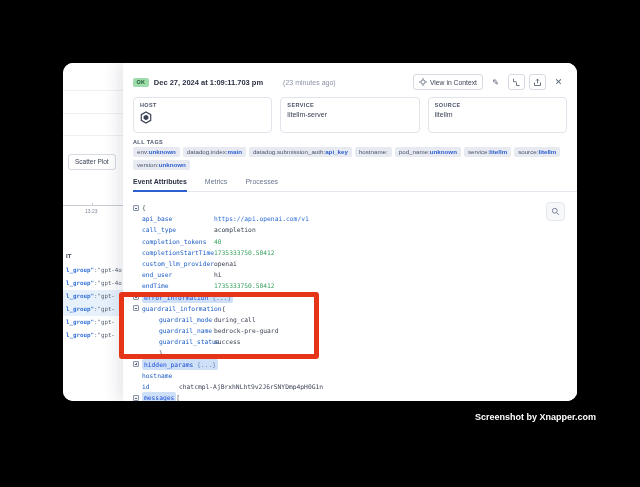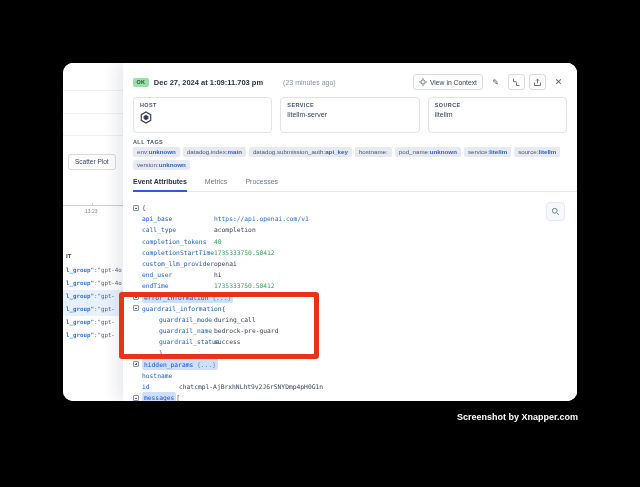--- a/index.html
+++ b/index.html
@@ -113,21 +113,21 @@
   .nokey-pad { width:9px; flex:none; }
 
   
   .red-rect {
     position:absolute; left:119px; top:292px; width:200px; height:67px;
     border:5px solid #e53418; border-radius:3px; z-index:30; pointer-events:none;
   }
 
   
   .watermark {
-    position:absolute; right:62px; top:412px; color:#fff; font-size:9px; font-weight:bold;padding-left:29px;
+    position:absolute; right:44px; top:412px; color:#fff; font-size:9px; font-weight:bold;padding-left:29px;
   }
 </style>
 </head>
 <body>
 
 <div class="stage">
 
   <div class="window">
 
     <div class="underlay">

